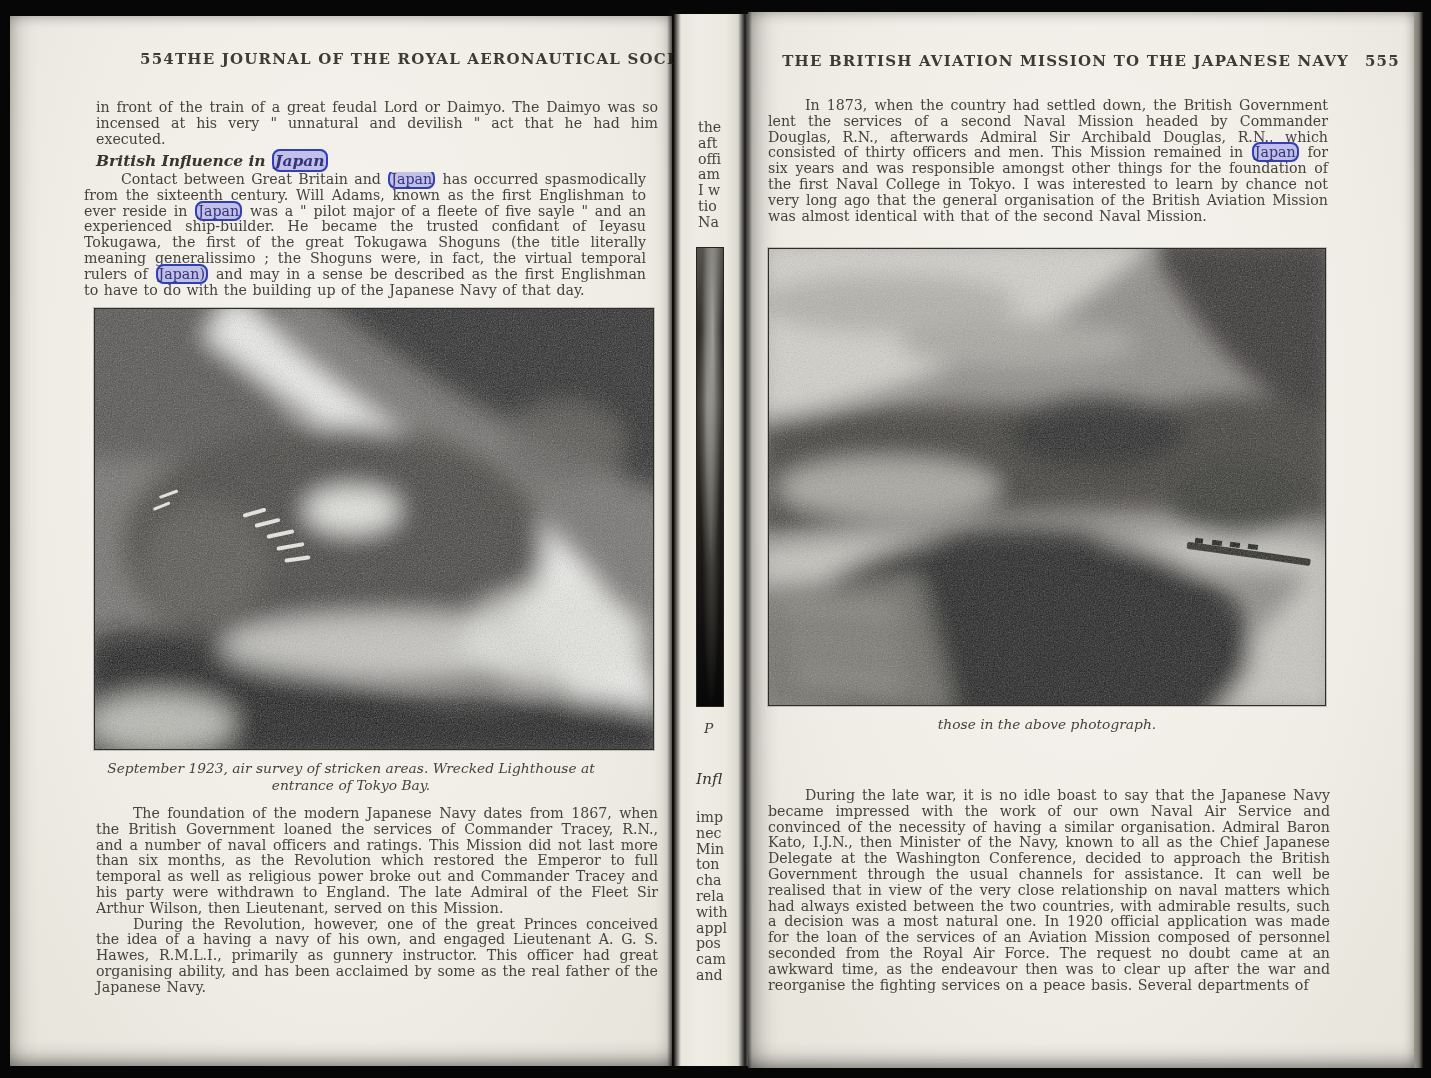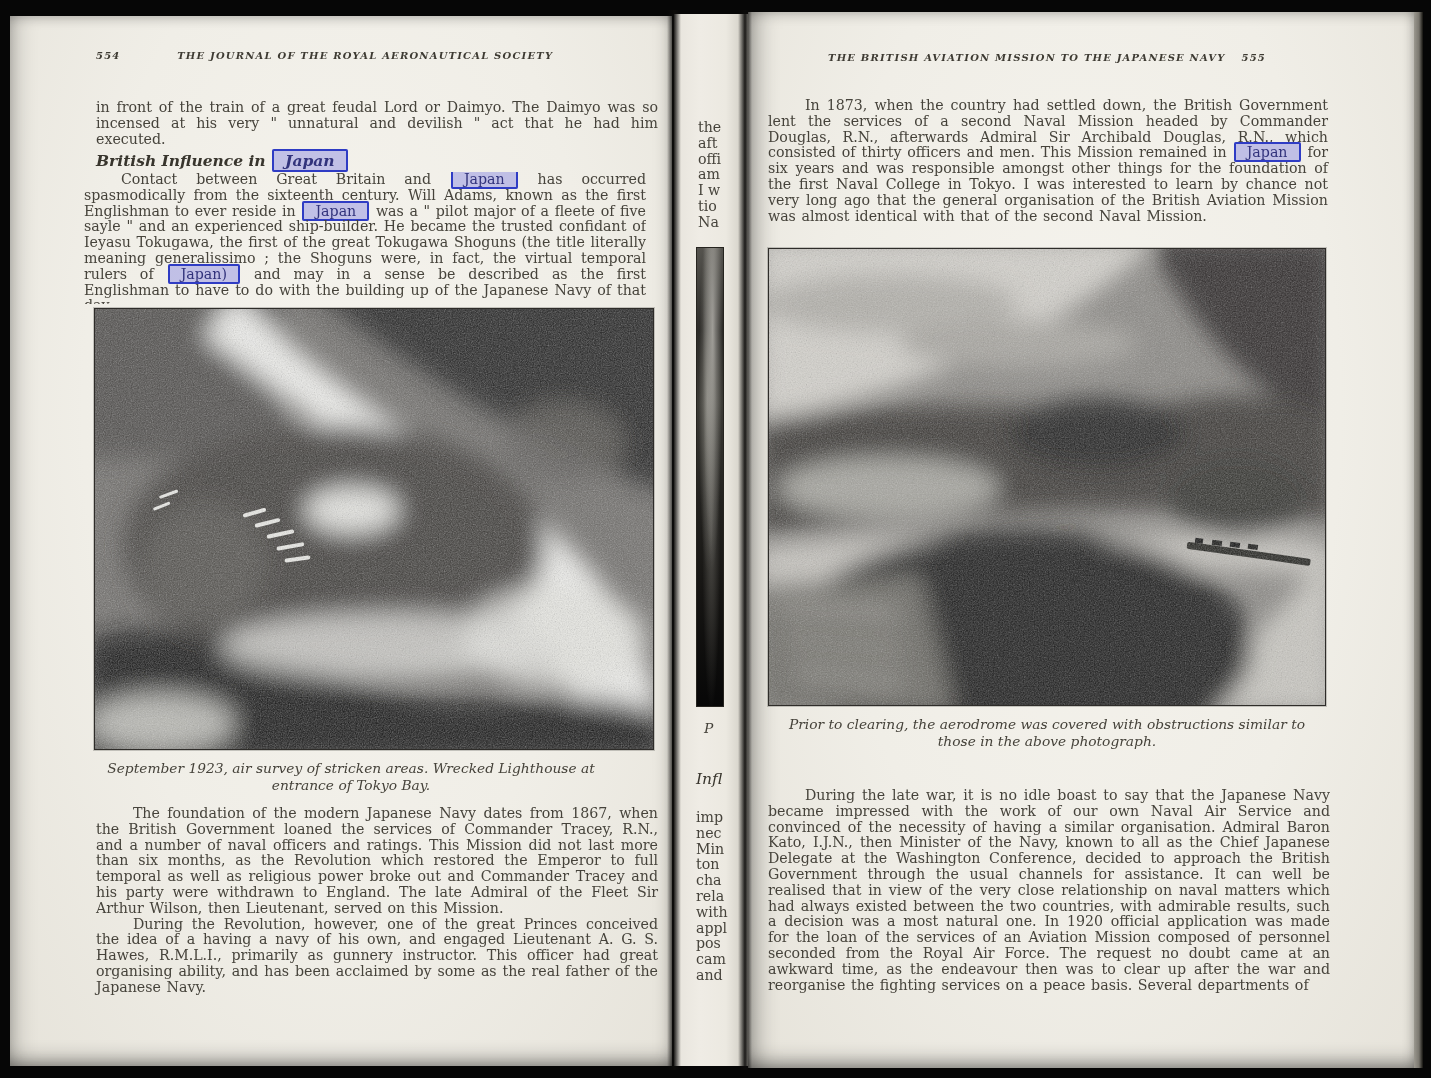--- a/index.html
+++ b/index.html
@@ -35,32 +35,32 @@
   .crease{position:absolute;top:10px;height:1060px;pointer-events:none;}
   .crease.a{left:667px;width:14px;background:linear-gradient(90deg,rgba(8,8,8,0) 0%,rgba(14,13,11,.88) 52%,rgba(8,8,8,0) 100%);}
   .crease.b{left:738px;width:14px;background:linear-gradient(90deg,rgba(8,8,8,0) 0%,rgba(12,11,10,.92) 50%,rgba(8,8,8,0) 100%);}
   .edge-strip{
     position:absolute;left:1414px;top:12px;width:9px;height:1056px;
     background:linear-gradient(90deg,#9b988f 0%,#7a776f 55%,#14130f 100%);
   }
   .abs{position:absolute;}
   .pagehead{
     display:flex;align-items:baseline;
-    font-style:italic;font-weight:bold;font-size:10px;letter-spacing:1.2px;
-    color:#3e3b33;white-space:nowrap;
+    font-weight:bold;font-size:15px;letter-spacing:1.2px;
+    color:#3e3b33;white-space:nowrap;margin-left:44px;
   }
   .body-text{font-size:14.2px;line-height:15.8px;text-align:justify;word-spacing:1.1px;color:var(--ink);}
   .body-text p{margin:0;text-indent:2.6em;}
   .body-text p.noindent{text-indent:0;}
   .sechead{font-weight:bold;font-style:italic;font-size:15.5px;color:var(--heading-ink);white-space:nowrap;}
   .caption{font-style:italic;font-size:13.8px;line-height:17px;text-align:center;color:#45423a;}
   .hl{
     background:var(--highlight-fill);
     border:2px solid var(--highlight-border);
-    border-radius:2px;padding:0 11px;margin:0 1px;
+    border-radius:8px;padding:0 1px;margin:0 1px;
     color:var(--highlight-text);
     box-decoration-break:clone;-webkit-box-decoration-break:clone;
   }
   .photo{position:absolute;border:1px solid #2e2c29;box-shadow:0 0 0 1px rgba(60,58,54,.25);background:#777;overflow:hidden;}
   .photo svg{display:block;width:100%;height:100%;}
   .fragments{font-size:14.2px;line-height:15.8px;color:var(--ink);white-space:nowrap;overflow:hidden;}
   .frag-caption{font-style:italic;font-size:13.8px;color:#45423a;}
   .frag-heading{font-weight:normal;font-style:italic;font-size:15.5px;color:var(--heading-ink);}
   .sliver-photo{
     position:absolute;left:22px;top:233px;width:28px;height:460px;
@@ -222,21 +222,20 @@
           <rect x="428" y="290" width="8" height="5" fill="#111" transform="rotate(8 428 290)"></rect>
           <rect x="445" y="292" width="10" height="5" fill="#151513" transform="rotate(8 445 292)"></rect>
           <rect x="463" y="294" width="10" height="5" fill="#111" transform="rotate(8 463 294)"></rect>
           <rect x="481" y="296" width="10" height="5" fill="#151513" transform="rotate(8 481 296)"></rect>
         </g>
         <rect width="558" height="458" filter="url(#grainR)"></rect>
       </svg>
     </div>
 
     <div class="abs caption" style="left:20px;top:704px;width:558px;">
-      <div>Prior to clearing, the aerodrome was covered with obstructions similar to</div>
       <div>those in the above photograph.</div>
     </div>
 
 
     <div class="abs body-text" style="left:20px;top:776px;width:562px;">
       <p>During the late war, it is no idle boast to say that the Japanese Navy became impressed with the work of our own Naval Air Service and convinced of the necessity of having a similar organisation.  Admiral Baron Kato, I.J.N., then Minister of the Navy, known to all as the Chief Japanese Delegate at the Washington Conference, decided to approach the British Government through the usual channels for assistance.  It can well be realised that in view of the very close relationship on naval matters which had always existed between the two countries, with admirable results, such a decision was a most natural one.  In 1920 official application was made for the loan of the services of an Aviation Mission composed of personnel seconded from the Royal Air Force.  The request no doubt came at an awkward time, as the endeavour then was to clear up after the war and reorganise the fighting services on a peace basis.  Several departments of</p>
     </div>
   </div>
 
   <div class="crease a"></div>

